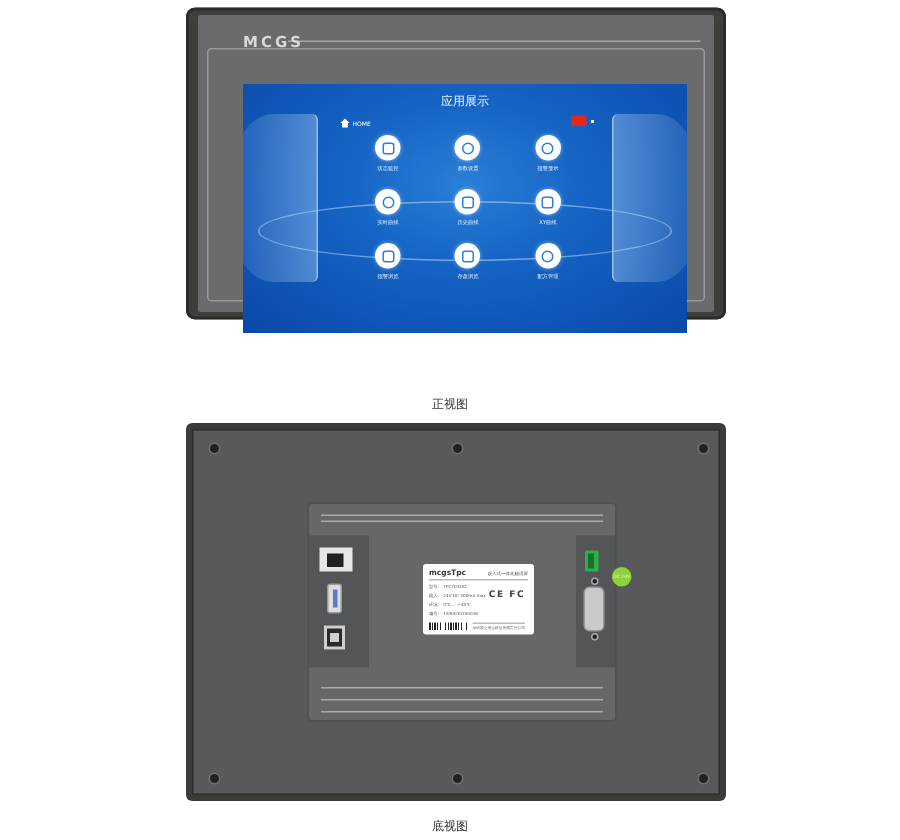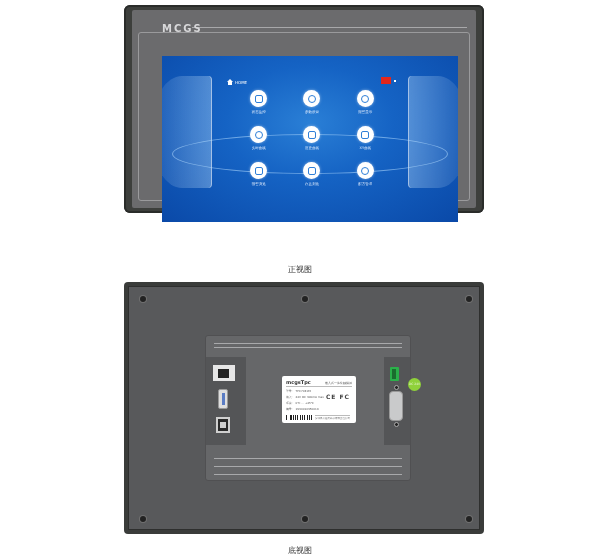--- a/index.html
+++ b/index.html
@@ -73,20 +73,21 @@
   <div class="front-bezel">
     <div class="front-frame"></div>
     <div class="front-brand-line"></div>
     <div class="front-brand">MCGS</div>
 
     <div class="screen">
       <div class="glass-left"></div>
       <div class="glass-right"></div>
       <div class="ring"></div>
 
+      <div class="screen-title">应用展示</div>
       <div class="home">
         <span class="home-icon"></span>
         <span>HOME</span>
       </div>
       <div class="flag"></div>
       <div class="flag-dot"></div>
 
       <div class="icon-grid">
         <div class="app">
           <div class="app-circle">

